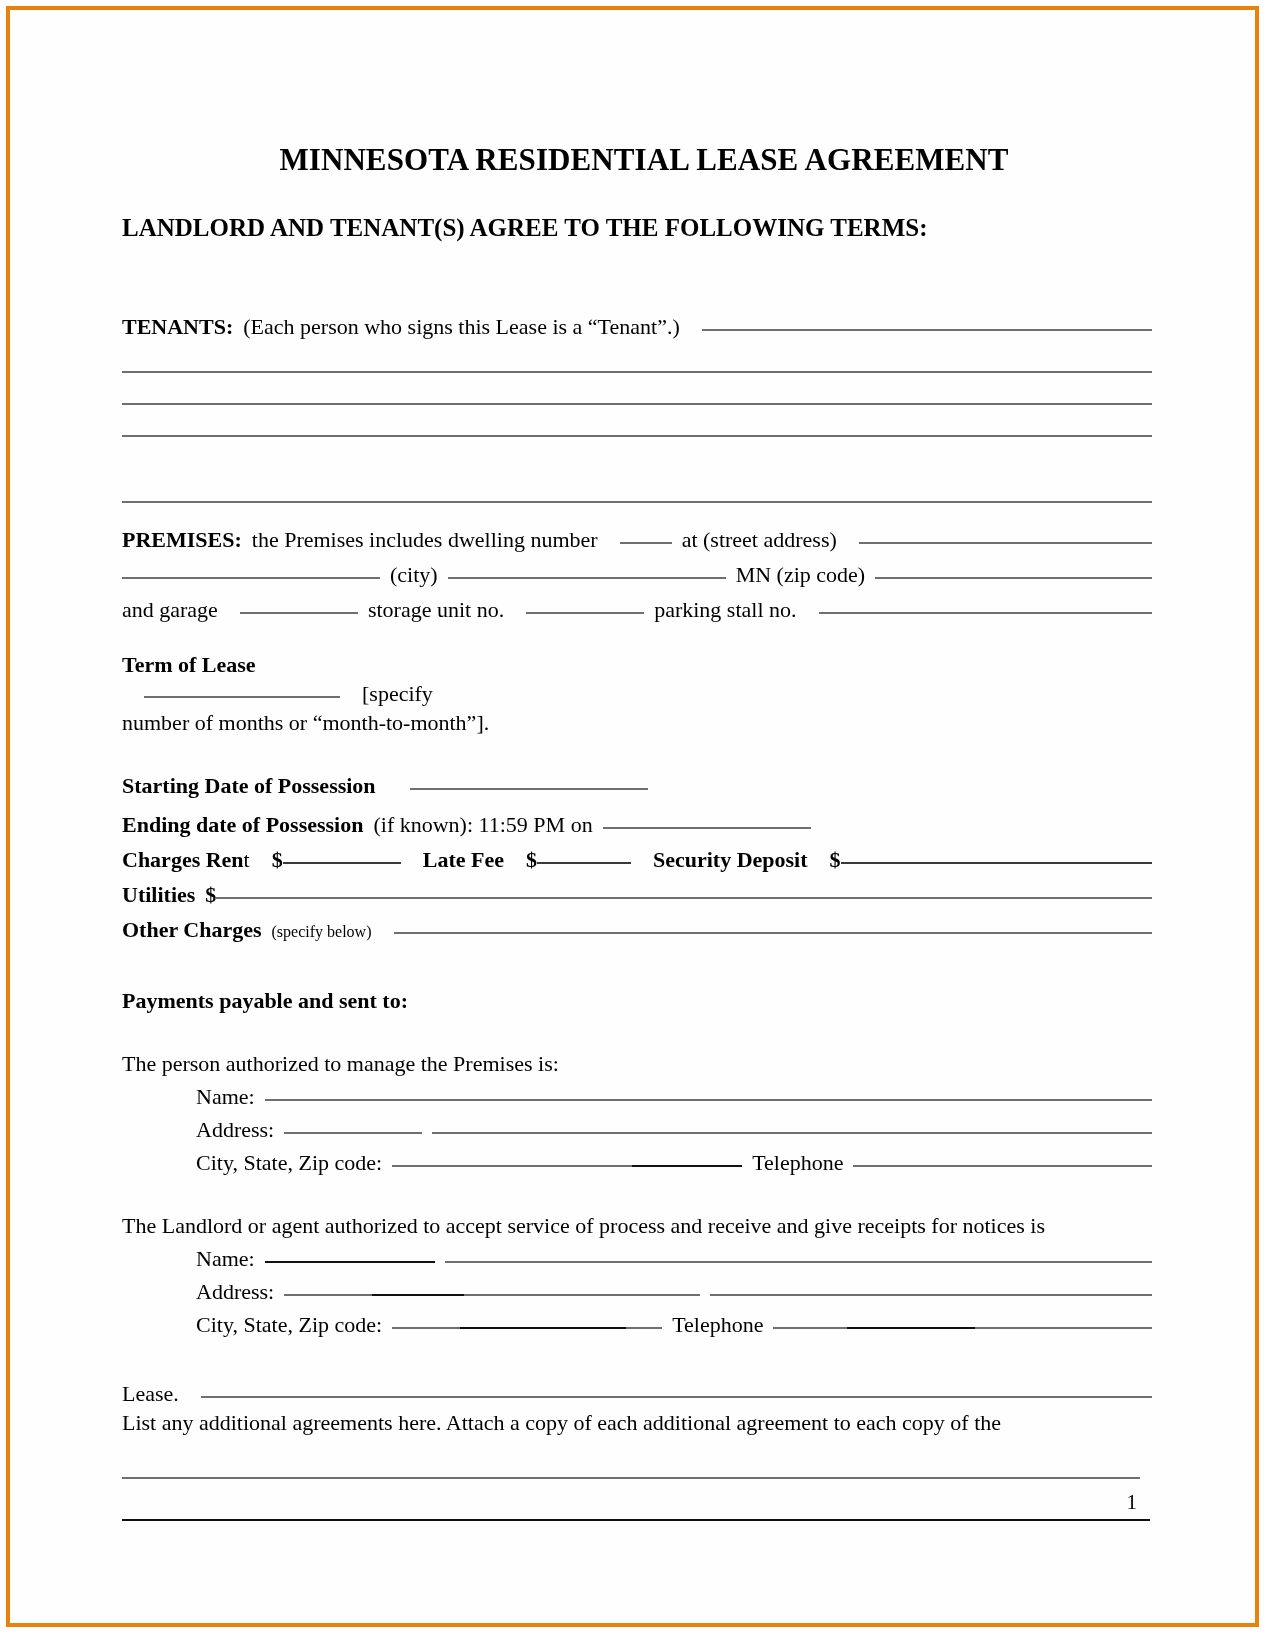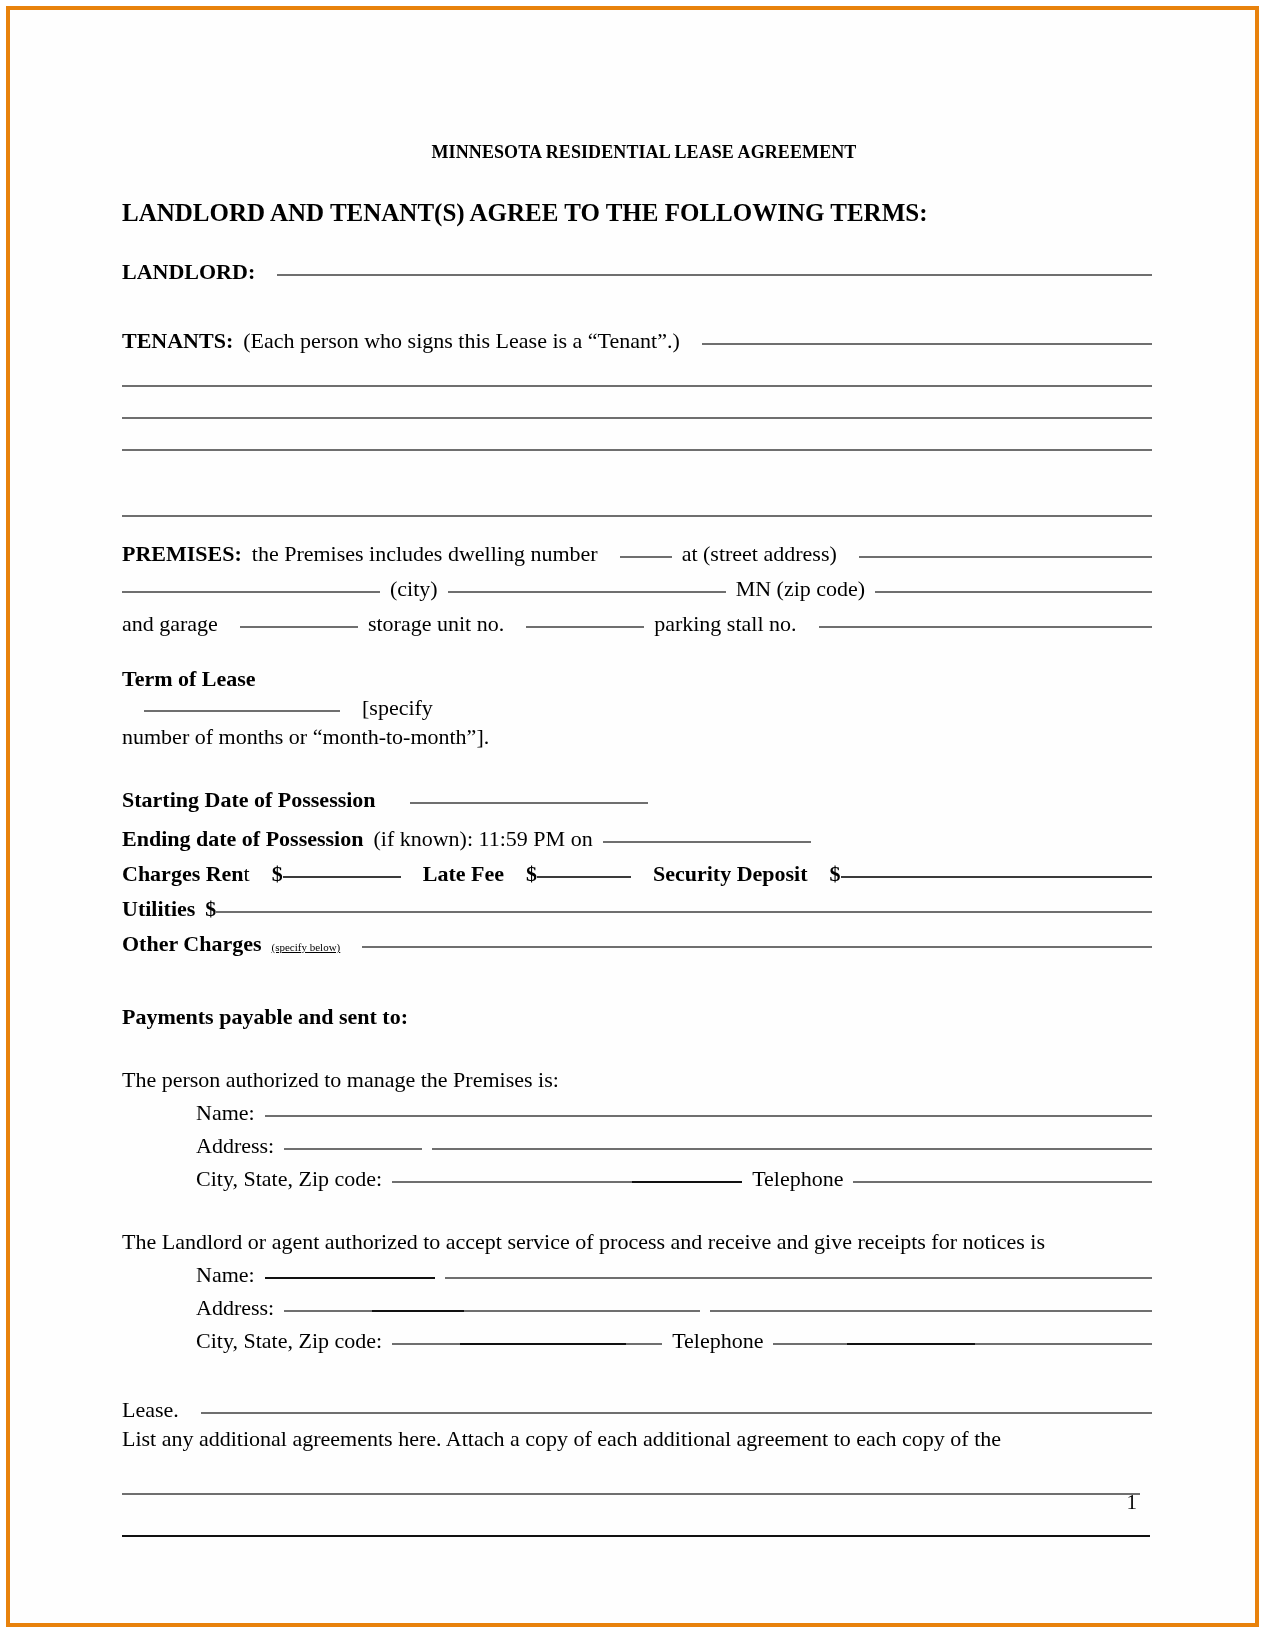--- a/index.html
+++ b/index.html
@@ -41,21 +41,21 @@
   #content {
     position: absolute;
     left: 112px;
     top: 132px;
     width: 1030px;
   }
 
   .doc-title {
     text-align: center;
     font-weight: bold;
-    font-size: 18px;
+    font-size: 31px;
     letter-spacing: 0.1px;
     margin: 0 0 36px 0;
     padding-left: 14px;
   }
 
   .hd {
     font-weight: bold;
     font-size: 25px;
     margin: 0 0 30px 0;
     white-space: nowrap;
@@ -64,21 +64,21 @@
   .row {
     font-size: 22px;
     line-height: 29px;
     margin: 0;
     display: flex;
     align-items: baseline;
     white-space: nowrap;
   }
 
   .b { font-weight: bold; }
-  .sm { font-size: 11px; text-decoration: underline; }
+  .sm { font-size: 16px; }
 
   
   .rule {
     display: inline-block;
     border-bottom: 2px solid #6f6f6f;
     height: 0;
     vertical-align: baseline;
     position: relative;
     top: -3px;
   }
@@ -131,25 +131,20 @@
 
 <div id="page-frame">
   <div id="sheet">
 
     <div id="content">
 
       <div class="doc-title">MINNESOTA RESIDENTIAL LEASE AGREEMENT</div>
 
       <div class="hd">LANDLORD AND TENANT(S) AGREE TO THE FOLLOWING TERMS:</div>
 
-      <div class="row">
-        <span class="b">LANDLORD:</span>
-        <span class="gap-m"></span>
-        <span class="rule flex-rule"></span>
-      </div>
 
       <div class="sp40"></div>
 
       <div class="row">
         <span class="b">TENANTS:</span>
         <span class="gap-s"></span>
         <span>(Each person who signs this Lease is a “Tenant”.)</span>
         <span class="gap-m"></span>
         <span class="rule flex-rule"></span>
       </div>

